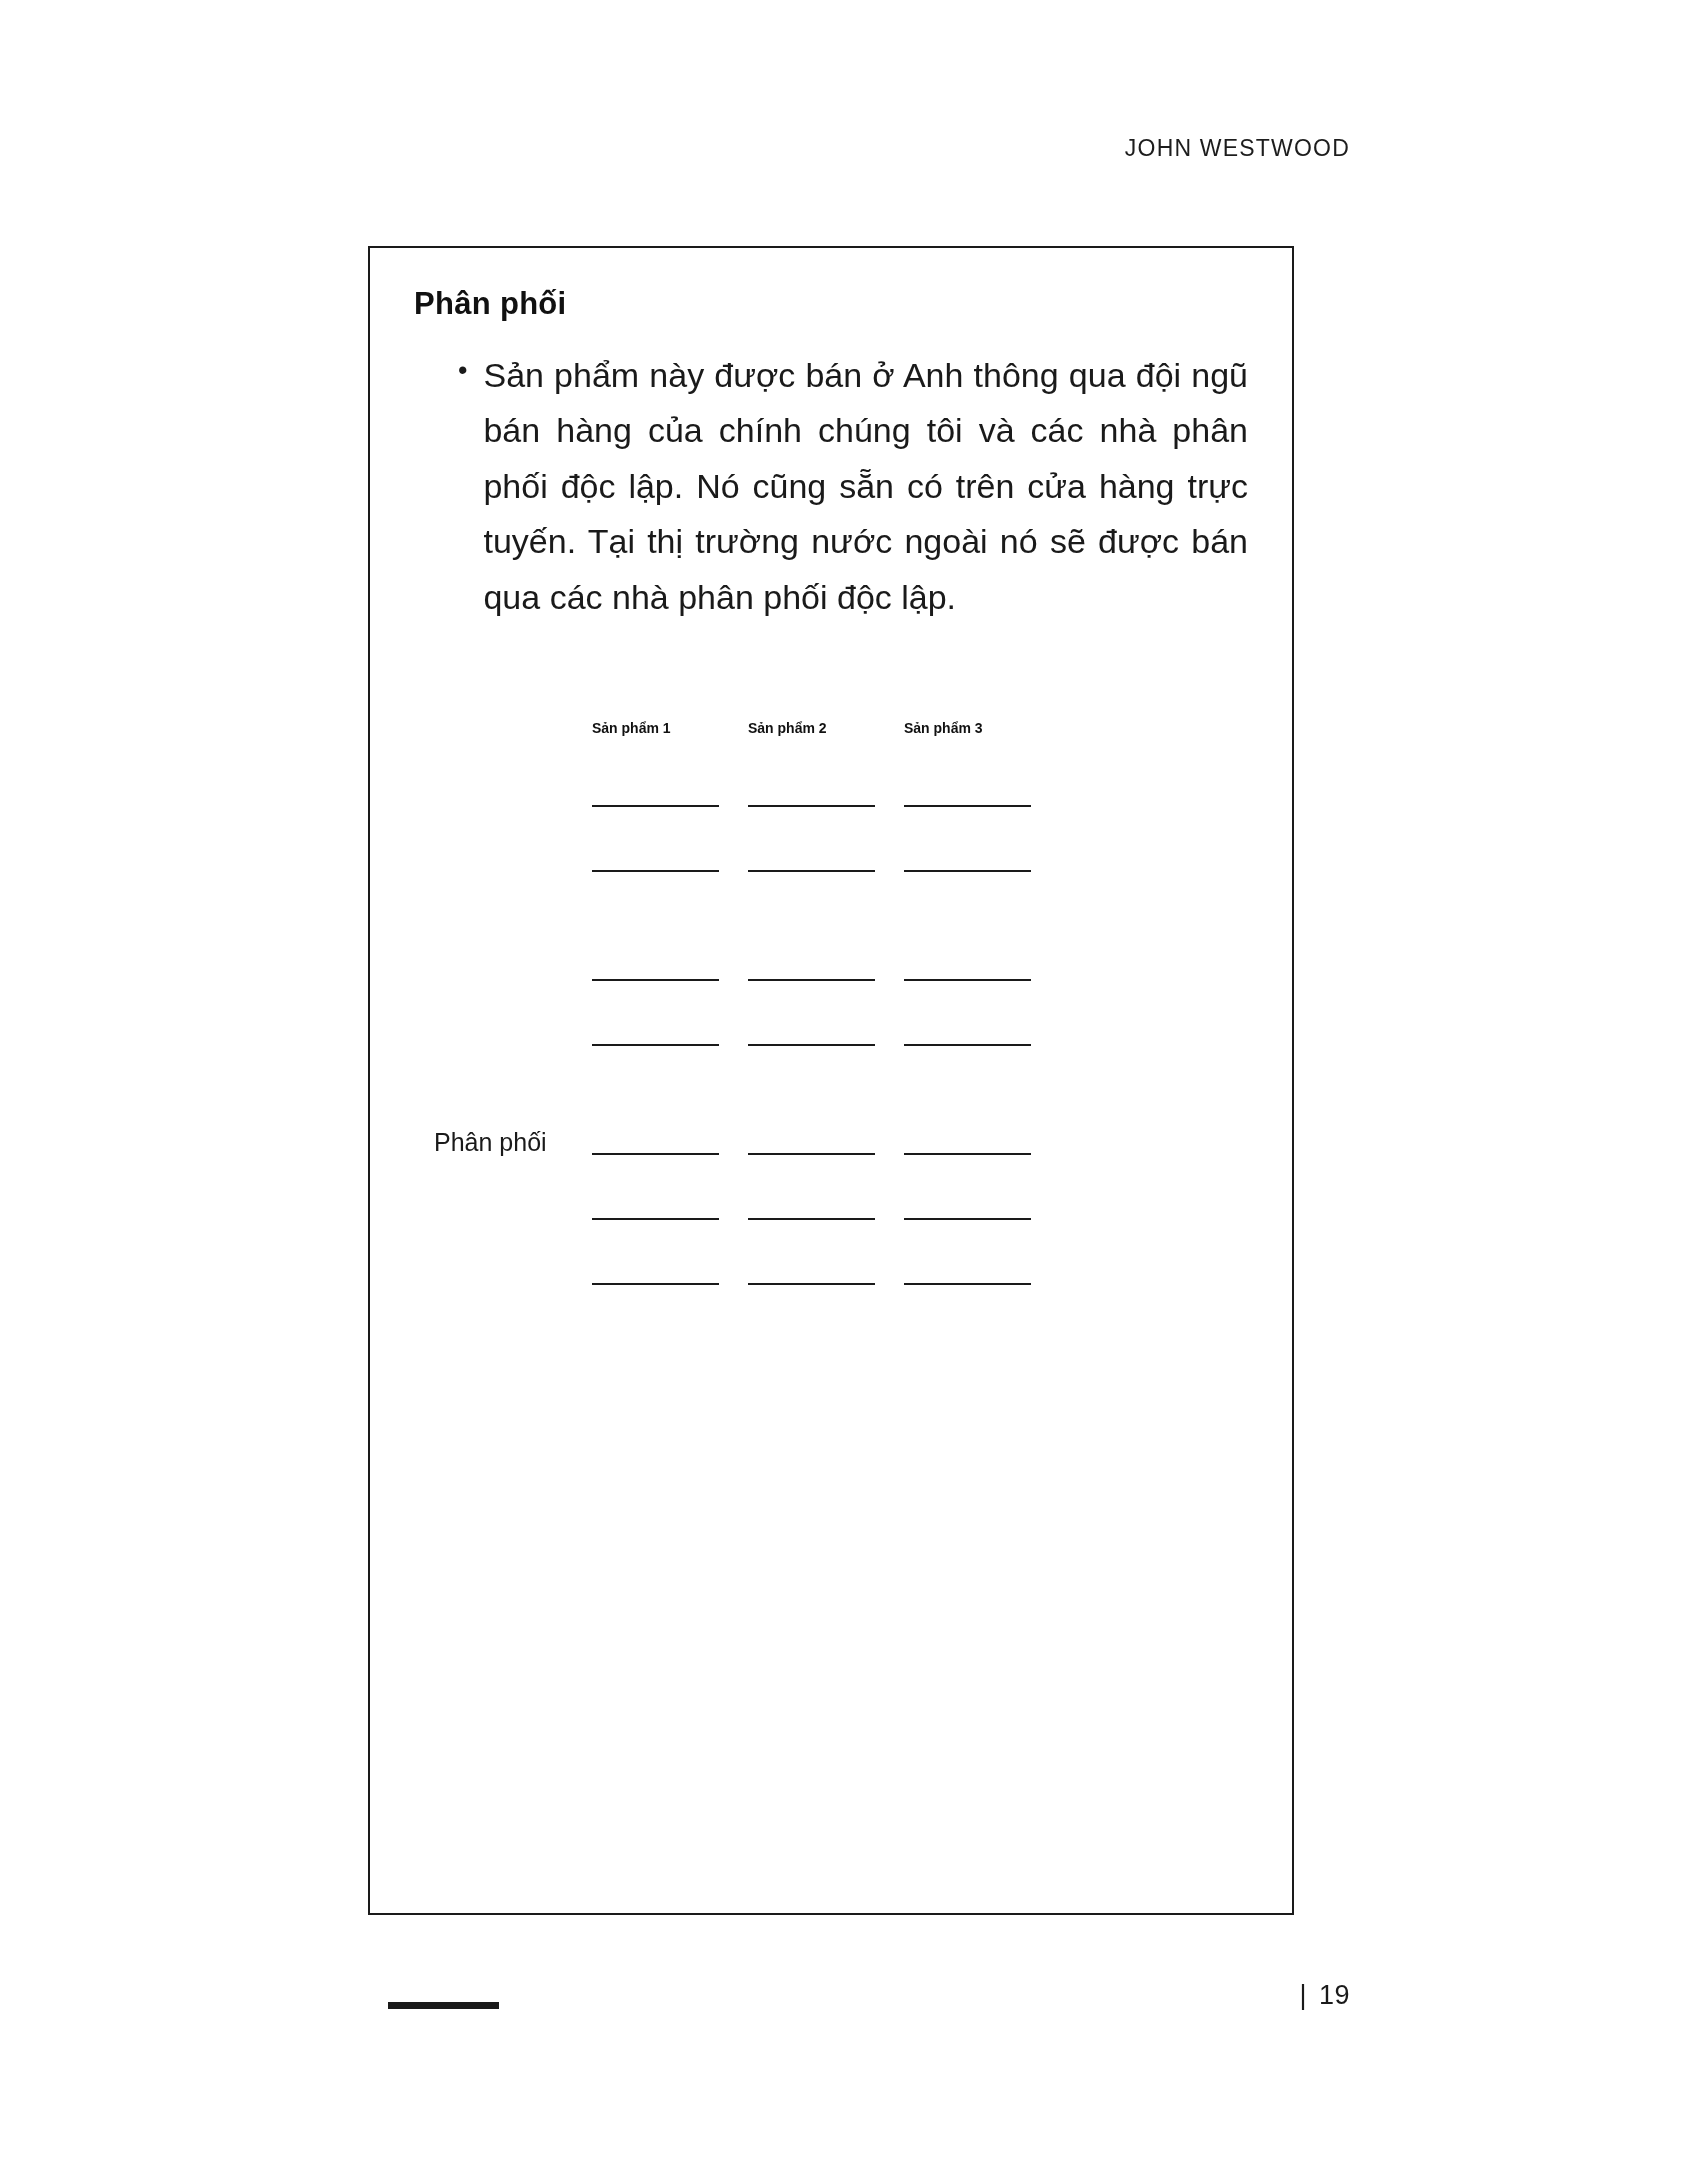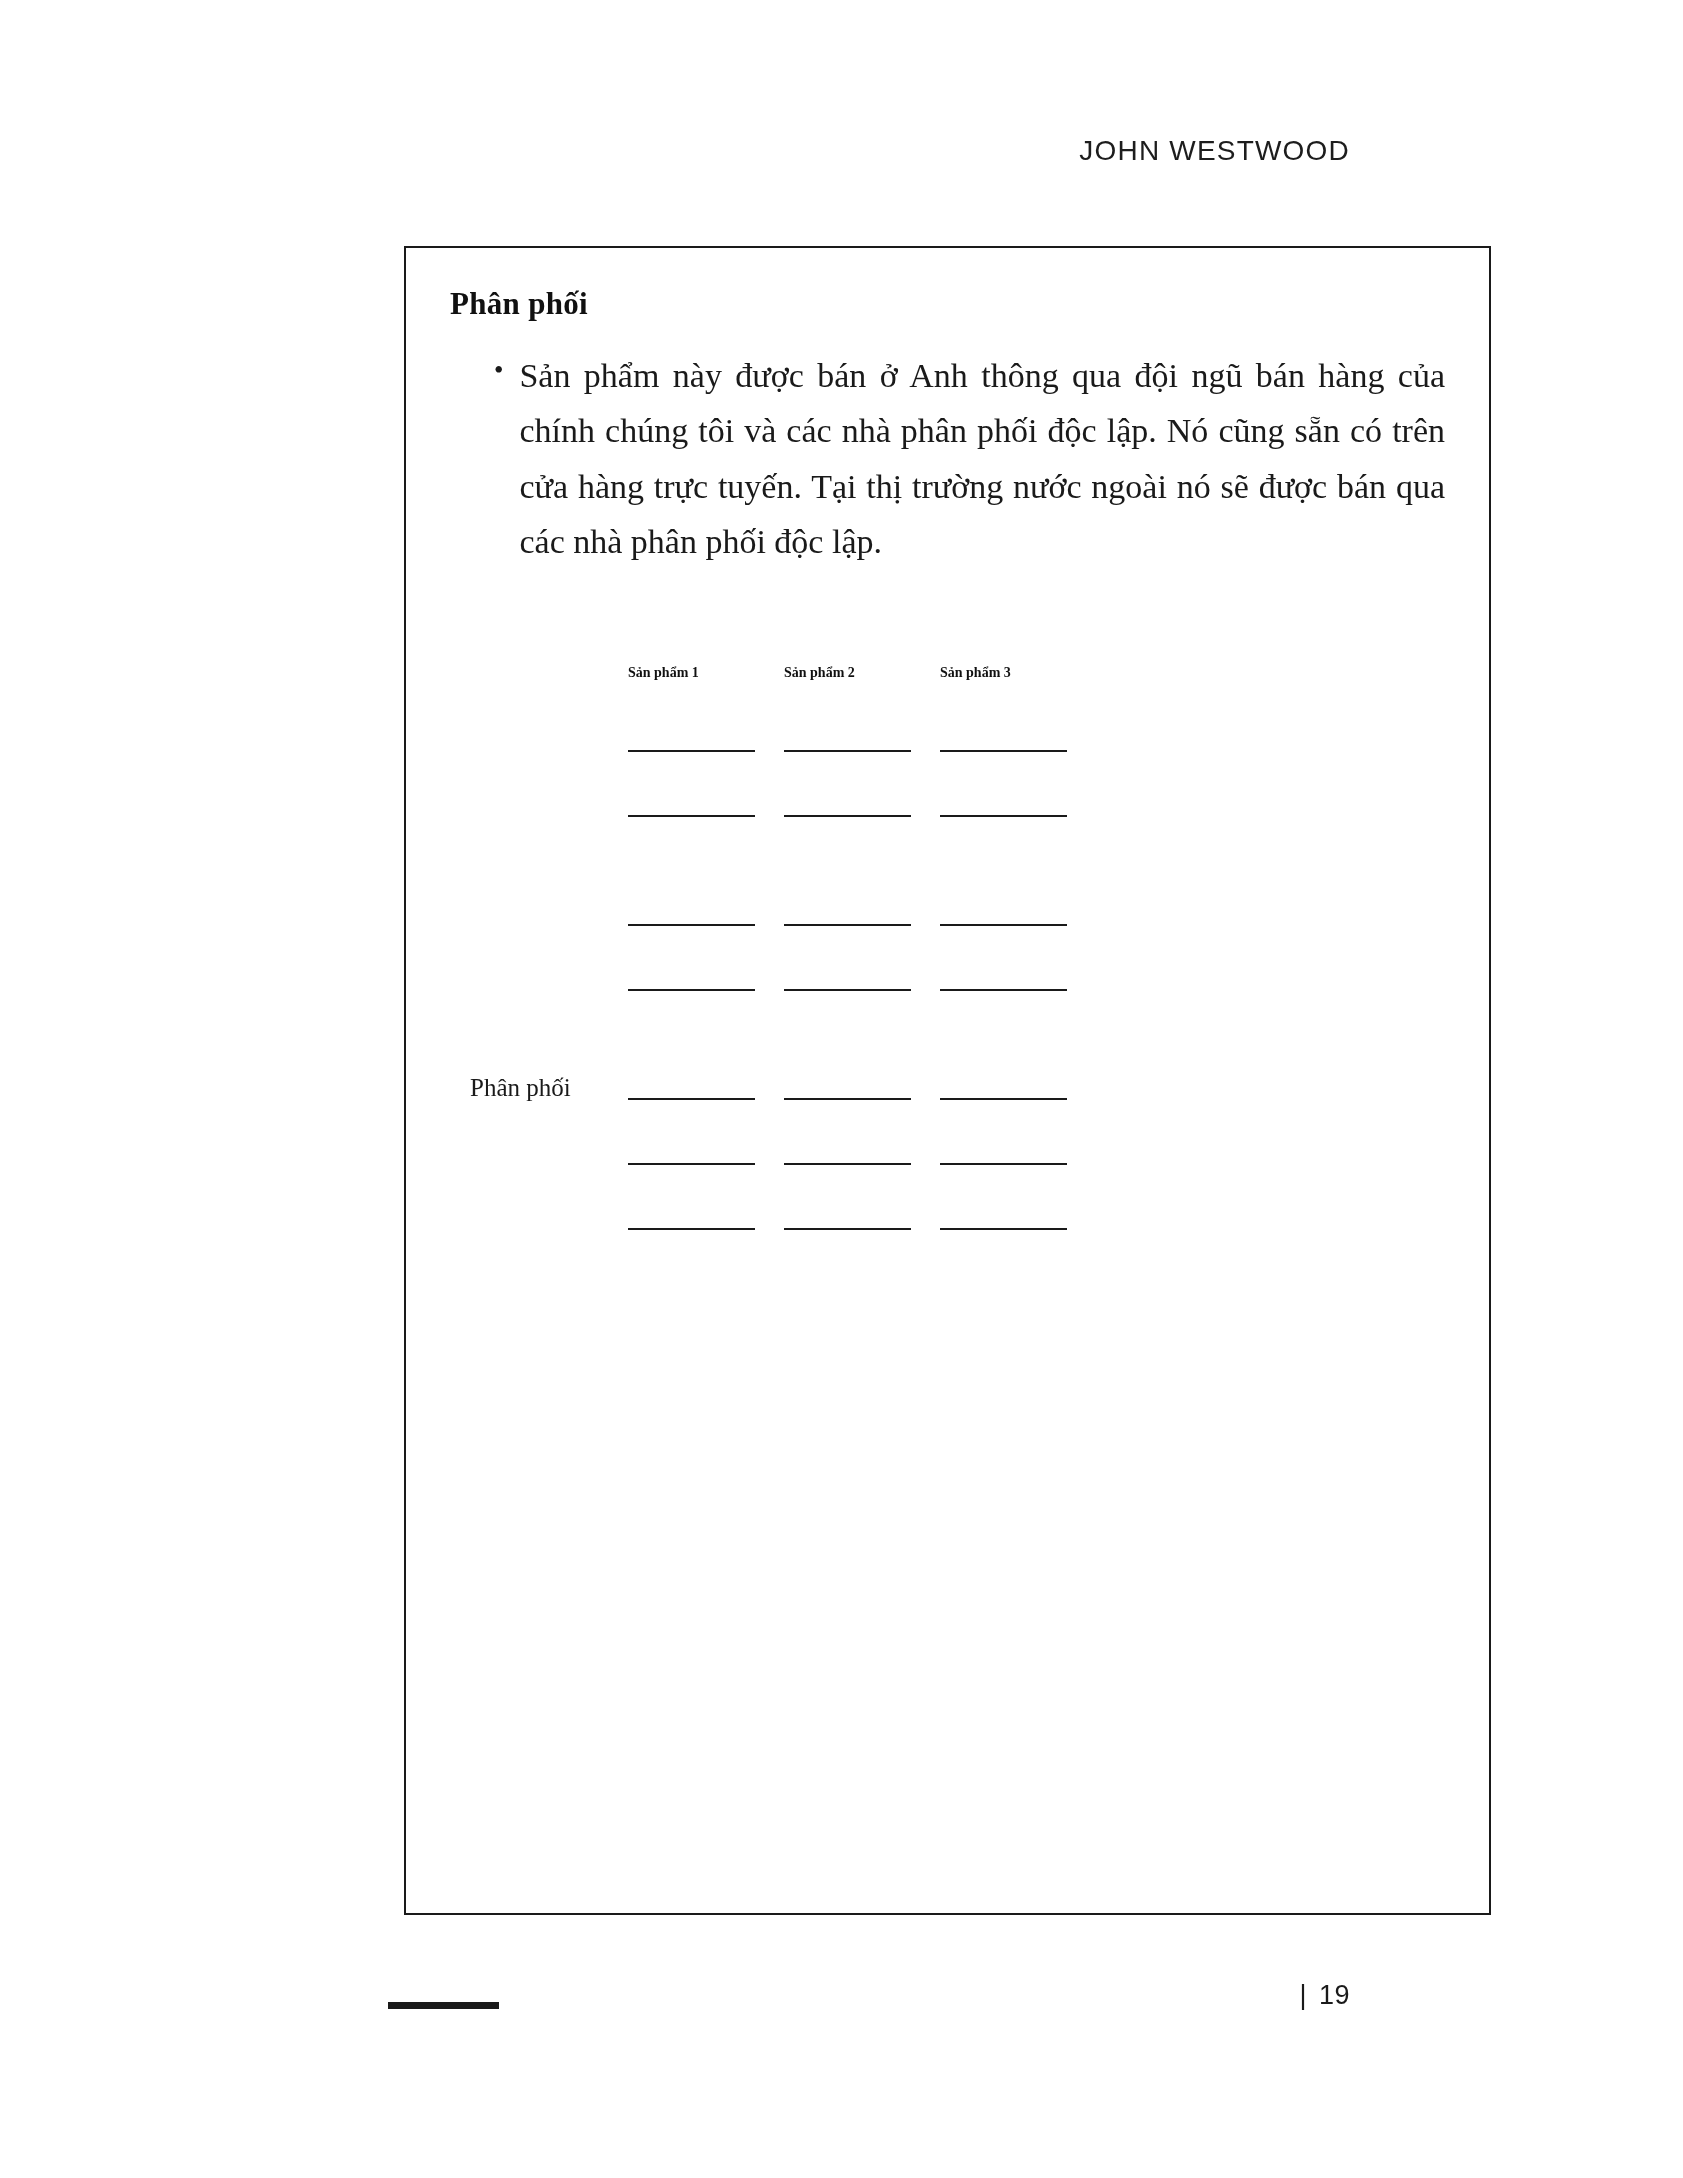--- a/index.html
+++ b/index.html
@@ -23,37 +23,36 @@
     top: 0;
     width: 1683px;
     height: 2178px;
   }
 
   
   .running-head {
     position: absolute;
     top: 135px;
     right: 333px;
-    font-size: 28px;
+    font-size: 23px;
     letter-spacing: 1.2px;
     color: #1d1d1d;
     font-weight: 400;
     text-transform: uppercase;
     white-space: nowrap;
   }
 
   
   .exercise-box {
     position: absolute;
-    left: 404px;
+    left: 368px;
     top: 246px;
-    width: 1087px;
+    width: 926px;
     height: 1669px;
     border: 2.5px solid #1a1a1a;
-    font-family: Liberation Serif, serif;
   }
 
   .box-inner {
     position: absolute;
     left: 44px;
     top: 38px;
     right: 44px;
   }
 
   .box-title {

